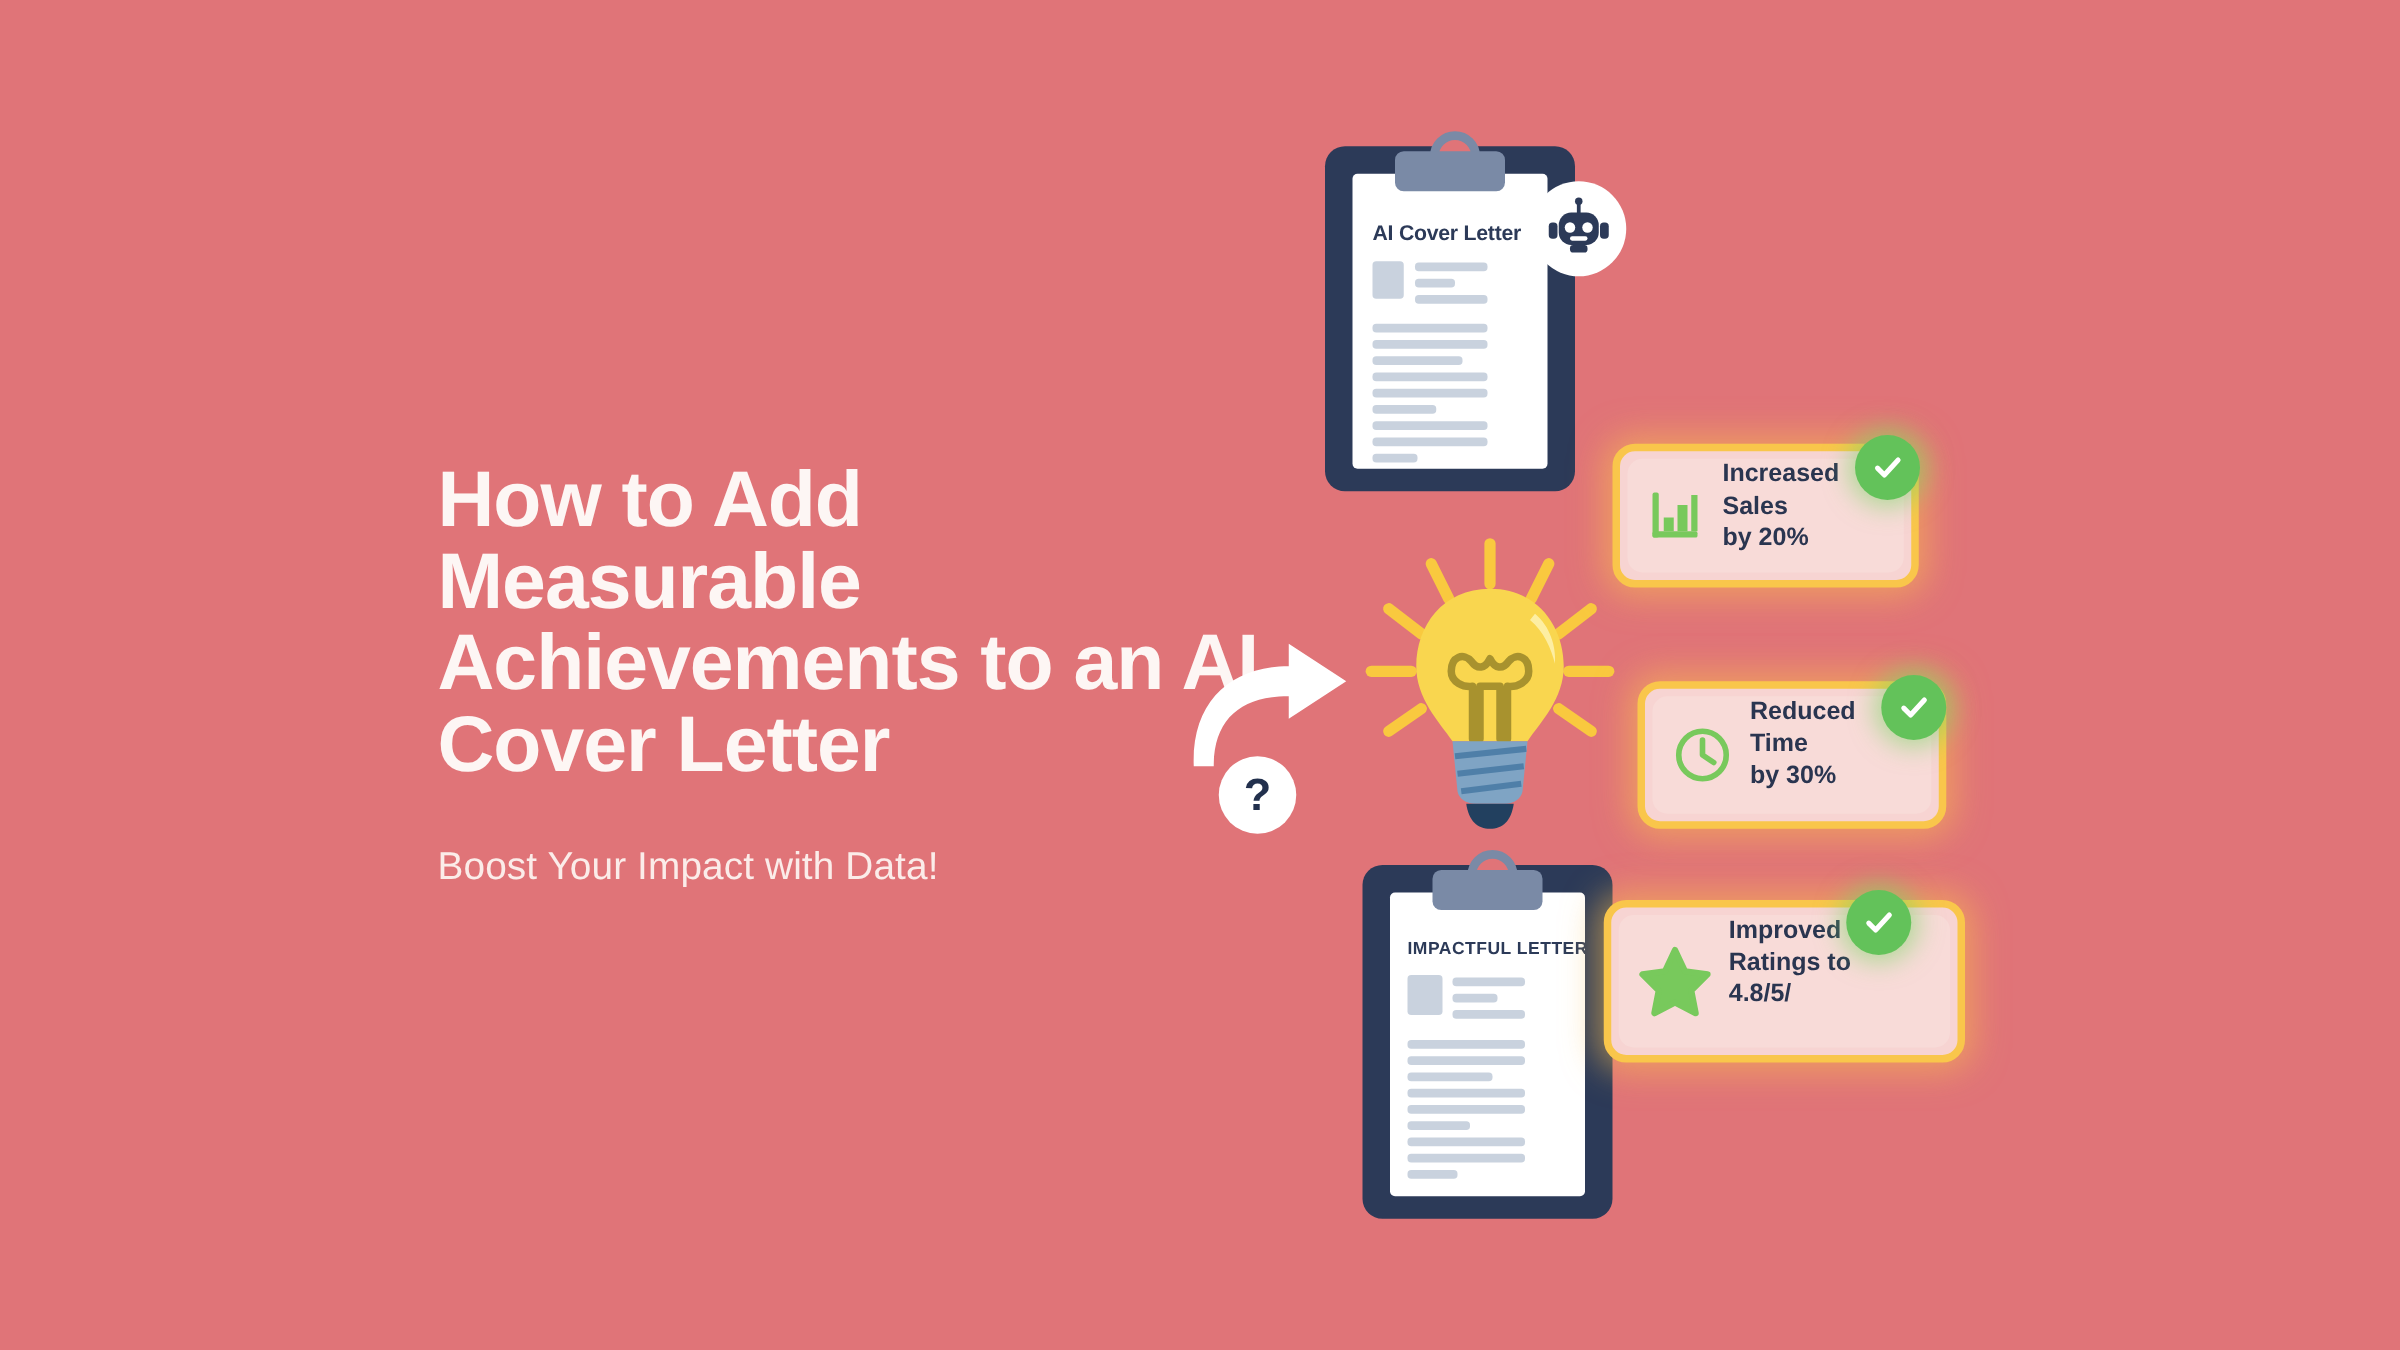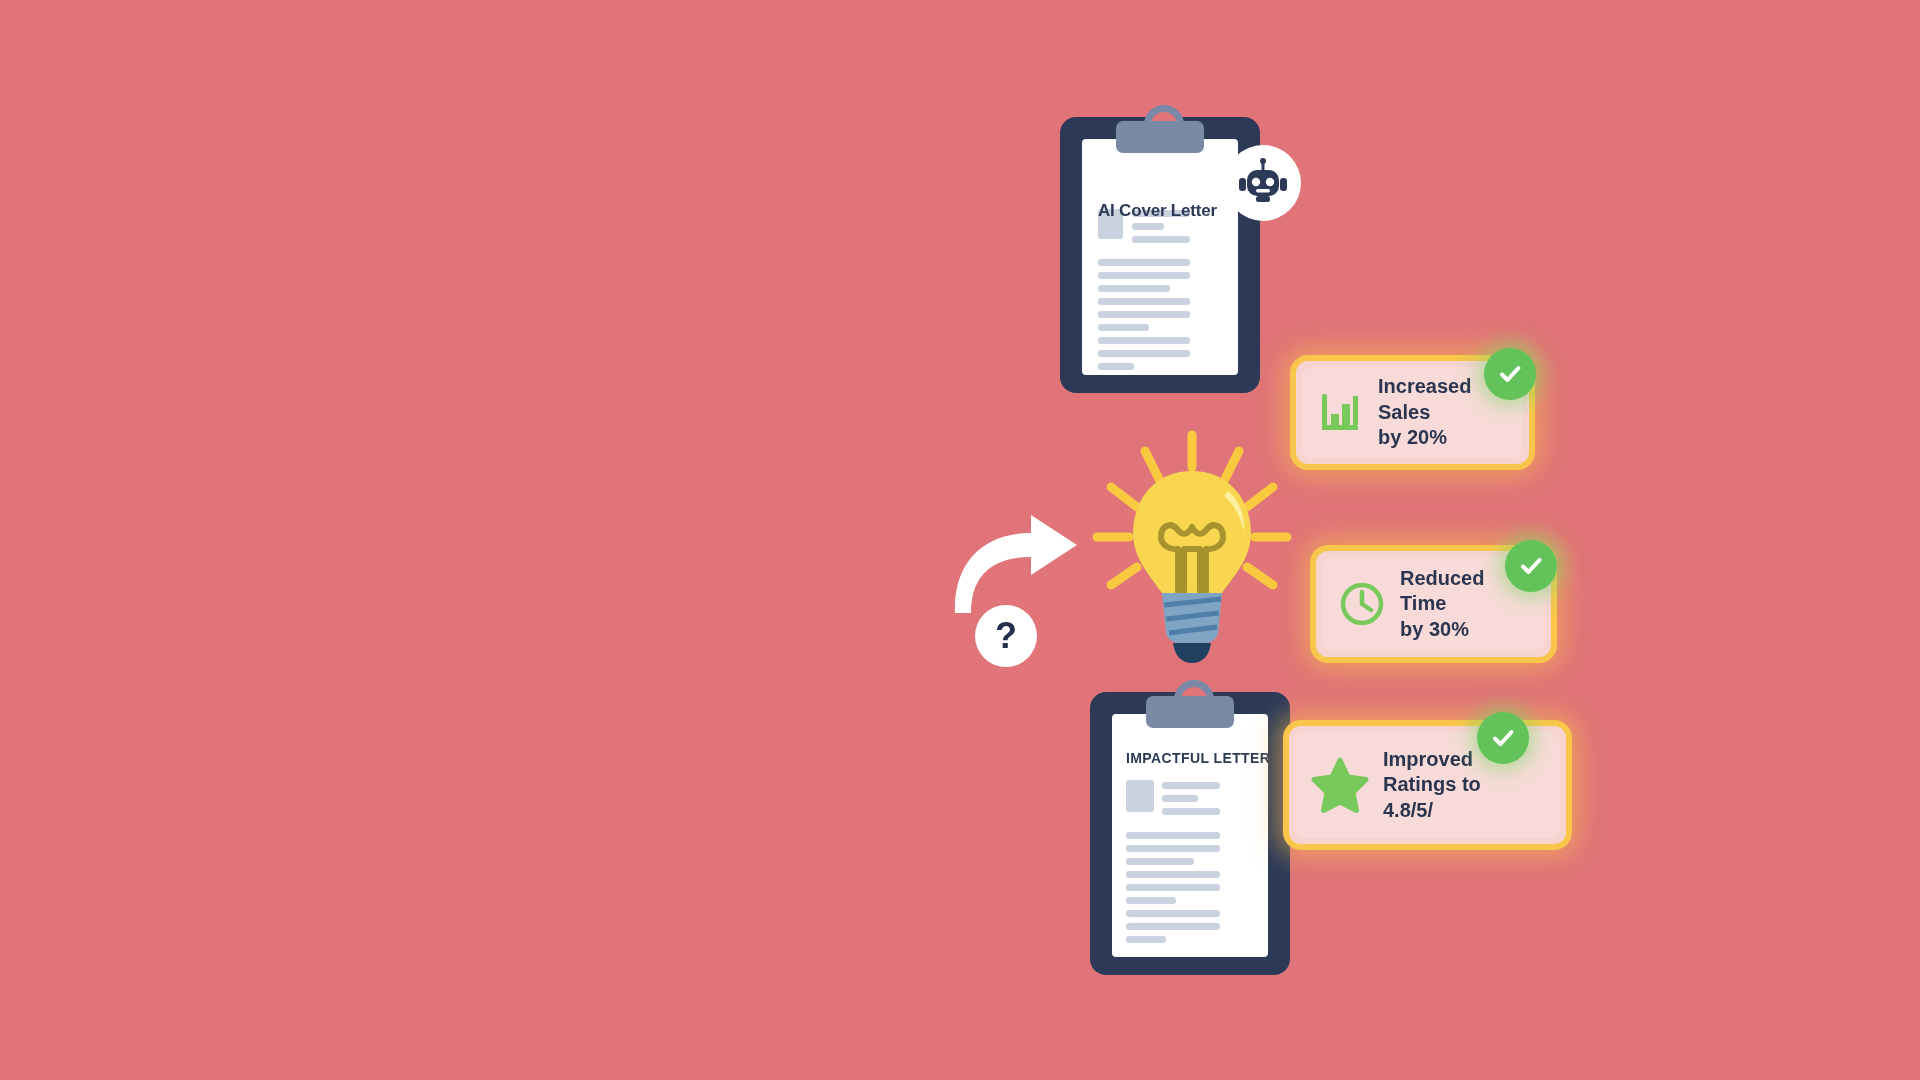--- a/index.html
+++ b/index.html
@@ -142,21 +142,20 @@
     padding: 6px;
     z-index: 8;
     box-sizing: border-box;
   }
   .ach-inner {
     width: 100%;
     height: 100%;
     background: #f8dbd8;
     border-radius: 12px;
     display: flex;
-    align-items: center;
     gap: 14px;
     padding: 0 16px;
     box-sizing: border-box;
   }
   .ach-icon {
     flex: 0 0 auto;
     display: flex;
     align-items: center;
     justify-content: center;
   }
@@ -179,20 +178,27 @@
     align-items: center;
     justify-content: center;
     z-index: 11;
   }
 </style>
 </head>
 <body>
 
 <div id="stage">
 
+  <div class="text-block">
+    <h1 class="headline">How to Add
+Measurable
+Achievements to an AI
+Cover Letter</h1>
+    <p class="subtitle">Boost Your Impact with Data!</p>
+  </div>
 
   <div class="arrow-wrap" style="left:945px; top:505px; width:140px; height:115px;">
     <svg width="140" height="115" viewBox="0 0 140 115">
       <path d="M10 108 C 8 56, 40 28, 86 28 L 86 10 L 132 40 L 86 70 L 86 52 C 48 52, 26 70, 26 108 Z" fill="#ffffff"></path>
     </svg>
   </div>
 
   <div class="q-badge" style="left:975px; top:605px;">
     <span>?</span>
   </div>
@@ -221,21 +227,21 @@
       </g>
       <path d="M88 218 L 126 218 C 124 232, 117 238, 107 238 C 97 238, 90 232, 88 218 Z" fill="#22405f"></path>
     </svg>
   </div>
 
   <div class="clipboard" style="left:1060px; top:117px; width:200px; height:276px; z-index:5;">
     <div class="cb-body"></div>
     <div class="cb-page" style="left:22px; top:22px; right:22px; bottom:18px;"></div>
     <div class="cb-clip-ring" style="left:84px; top:-12px; width:26px; height:26px;"></div>
     <div class="cb-clip-base" style="left:56px; top:4px; width:88px; height:32px;"></div>
-    <div class="cb-title" style="left:38px; top:60px; font-size:17px; letter-spacing:-0.2px;margin-top:24px;">AI Cover Letter</div>
+    <div class="cb-title" style="left:38px; top:60px; font-size:17px; letter-spacing:-0.2px;">AI Cover Letter</div>
     <div class="cb-thumb" style="left:38px; top:92px; width:25px; height:30px;"></div>
     <div class="cb-line" style="left:72px; top:93px; width:58px;"></div>
     <div class="cb-line" style="left:72px; top:106px; width:32px;"></div>
     <div class="cb-line" style="left:72px; top:119px; width:58px;"></div>
     <div class="cb-line" style="left:38px; top:142px; width:92px;"></div>
     <div class="cb-line" style="left:38px; top:155px; width:92px;"></div>
     <div class="cb-line" style="left:38px; top:168px; width:72px;"></div>
     <div class="cb-line" style="left:38px; top:181px; width:92px;"></div>
     <div class="cb-line" style="left:38px; top:194px; width:92px;"></div>
     <div class="cb-line" style="left:38px; top:207px; width:51px;"></div>

